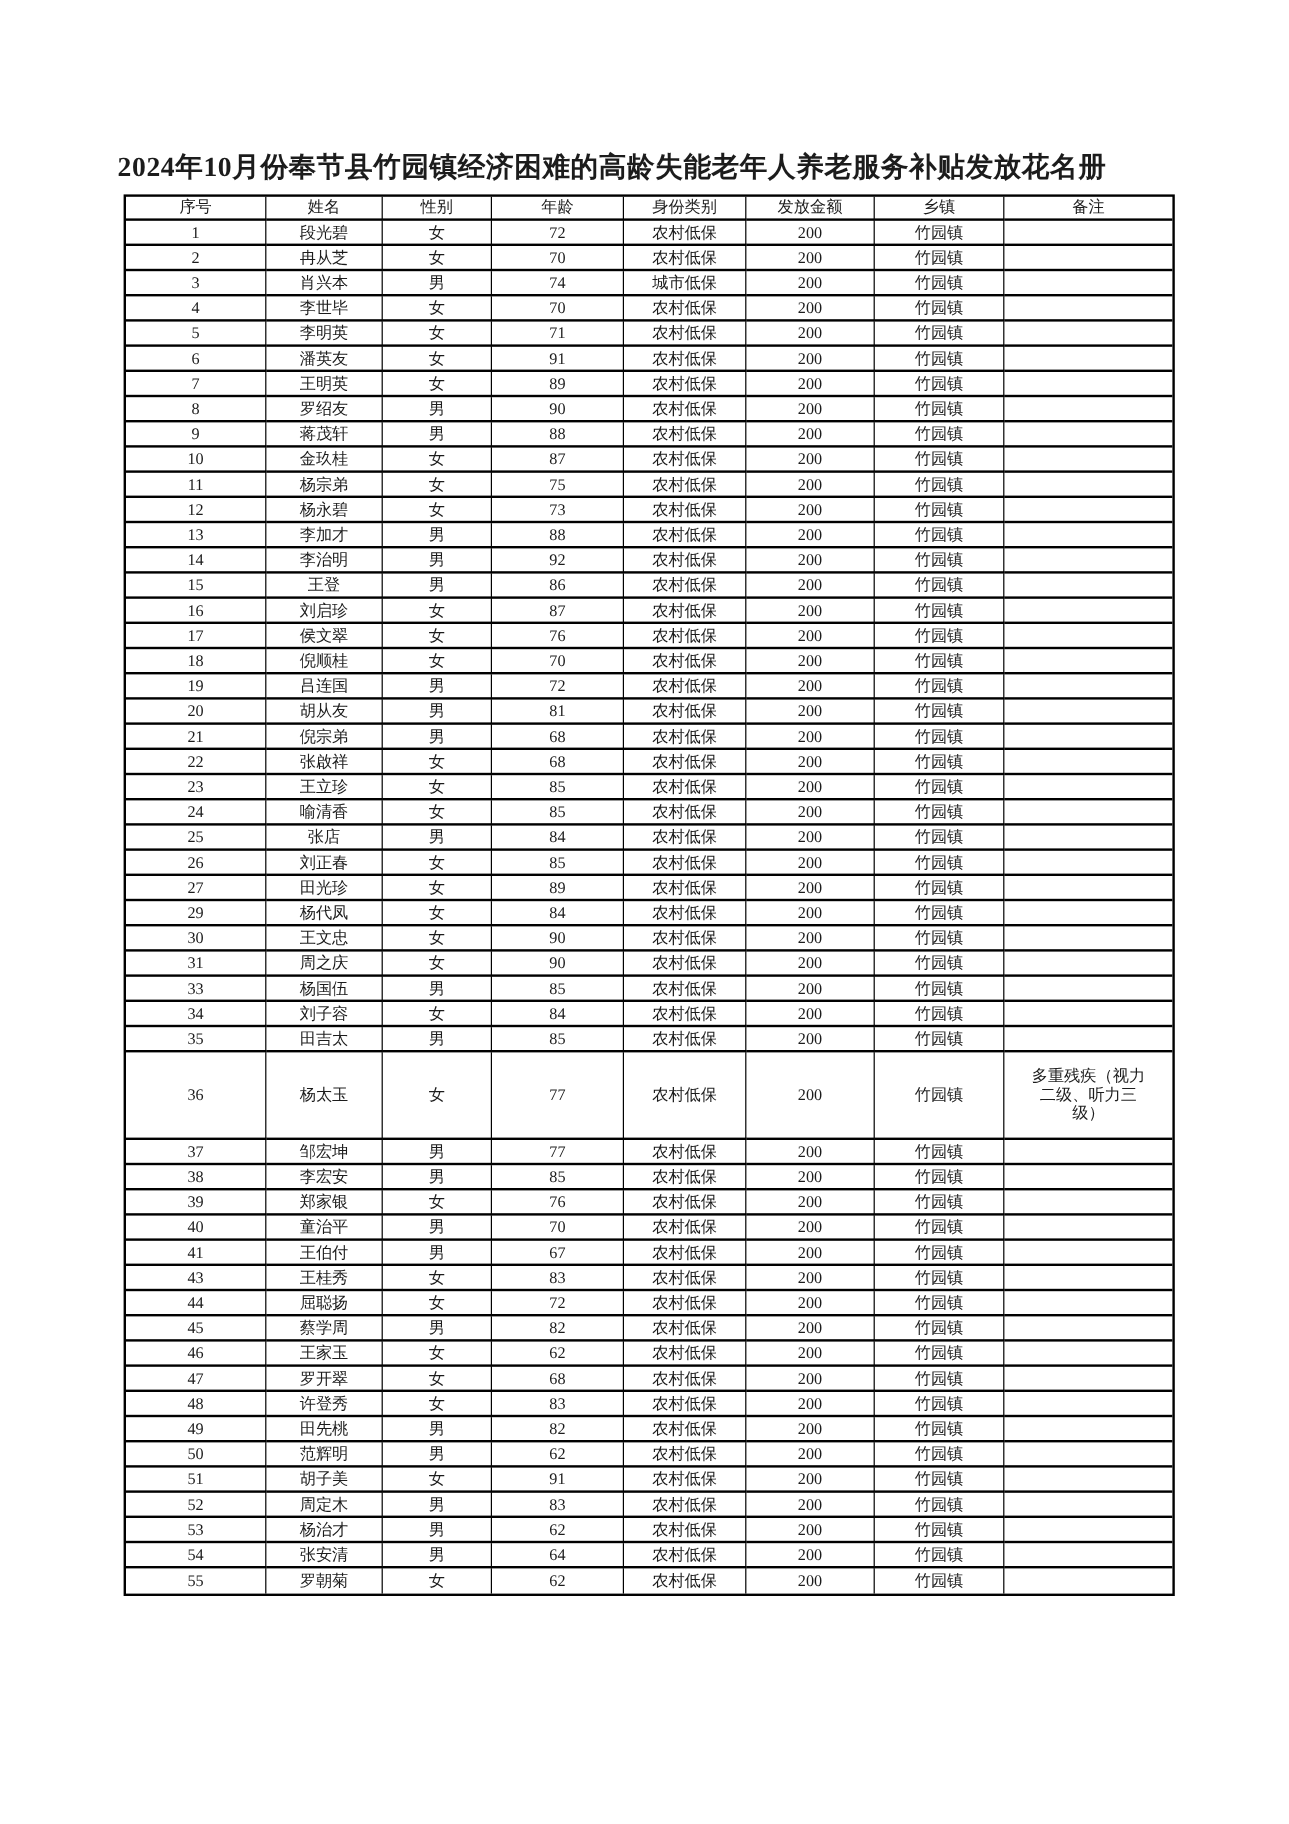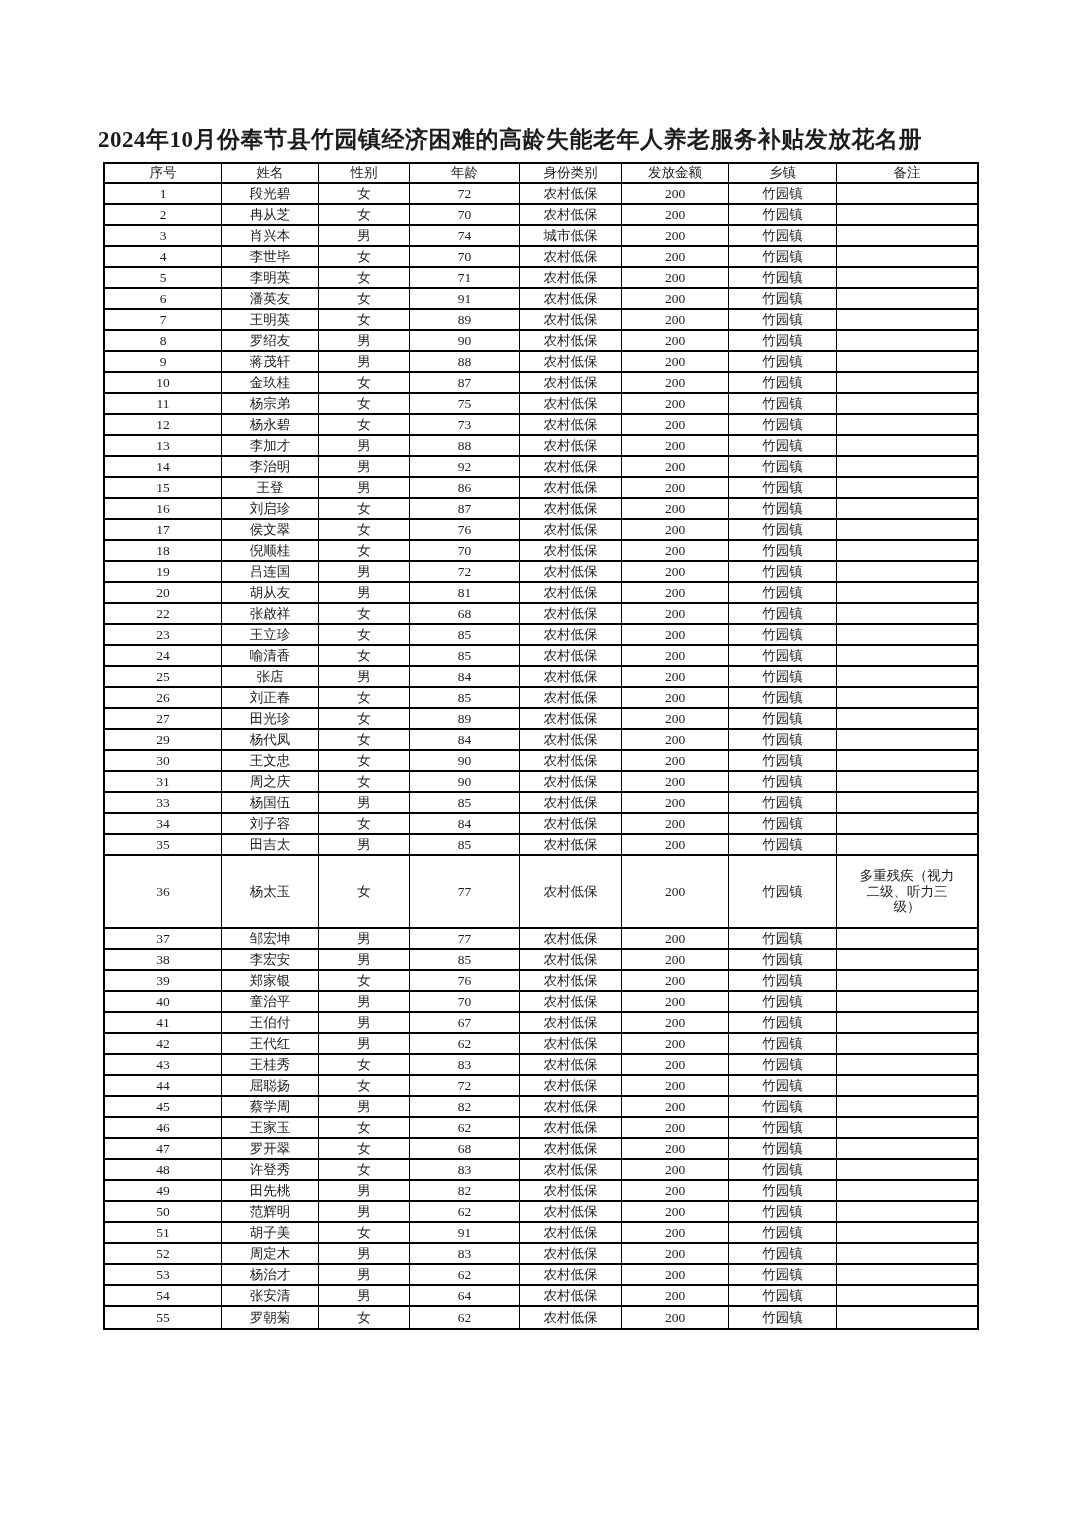--- a/index.html
+++ b/index.html
@@ -283,20 +283,30 @@
           <td>20</td>
           <td>胡从友</td>
           <td>男</td>
           <td>81</td>
           <td>农村低保</td>
           <td>200</td>
           <td>竹园镇</td>
           <td></td>
         </tr>
         <tr>
+          <td>21</td>
+          <td>倪宗弟</td>
+          <td>男</td>
+          <td>68</td>
+          <td>农村低保</td>
+          <td>200</td>
+          <td>竹园镇</td>
+          <td></td>
+        </tr>
+        <tr>
           <td>22</td>
           <td>张啟祥</td>
           <td>女</td>
           <td>68</td>
           <td>农村低保</td>
           <td>200</td>
           <td>竹园镇</td>
           <td></td>
         </tr>
         <tr>
@@ -457,30 +467,20 @@
           <td>农村低保</td>
           <td>200</td>
           <td>竹园镇</td>
           <td></td>
         </tr>
         <tr>
           <td>41</td>
           <td>王伯付</td>
           <td>男</td>
           <td>67</td>
-          <td>农村低保</td>
-          <td>200</td>
-          <td>竹园镇</td>
-          <td></td>
-        </tr>
-        <tr>
-          <td>42</td>
-          <td>王代红</td>
-          <td>男</td>
-          <td>62</td>
           <td>农村低保</td>
           <td>200</td>
           <td>竹园镇</td>
           <td></td>
         </tr>
         <tr>
           <td>43</td>
           <td>王桂秀</td>
           <td>女</td>
           <td>83</td>

